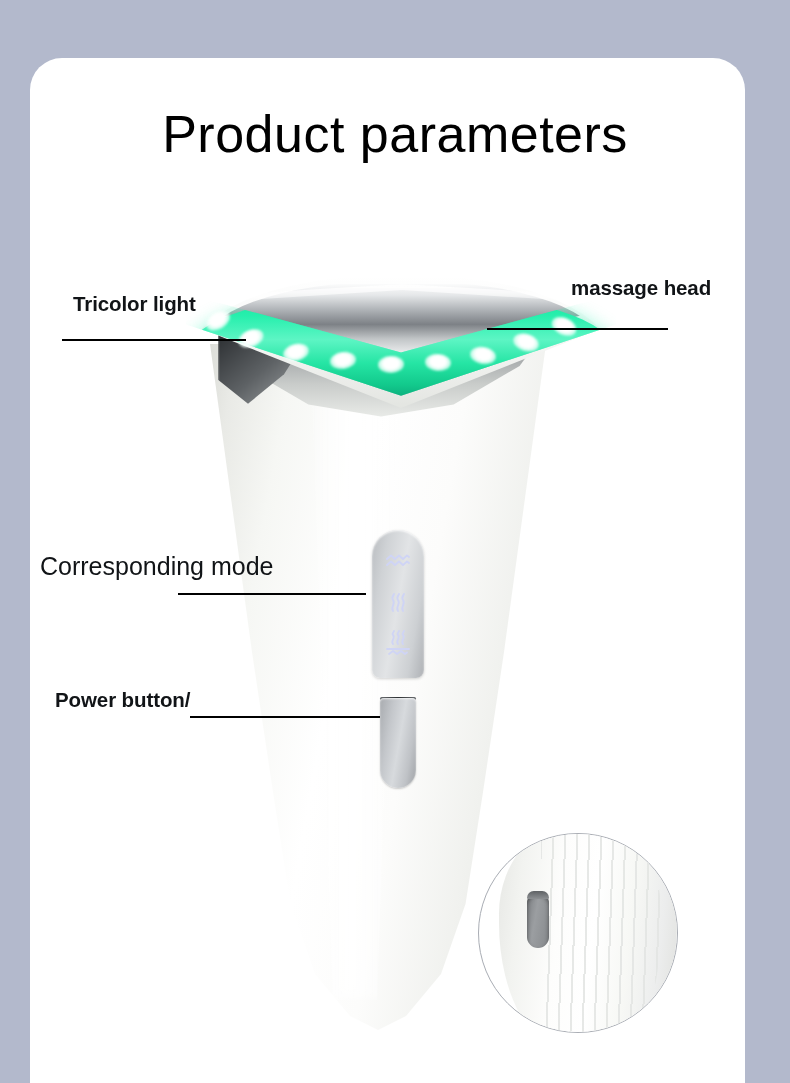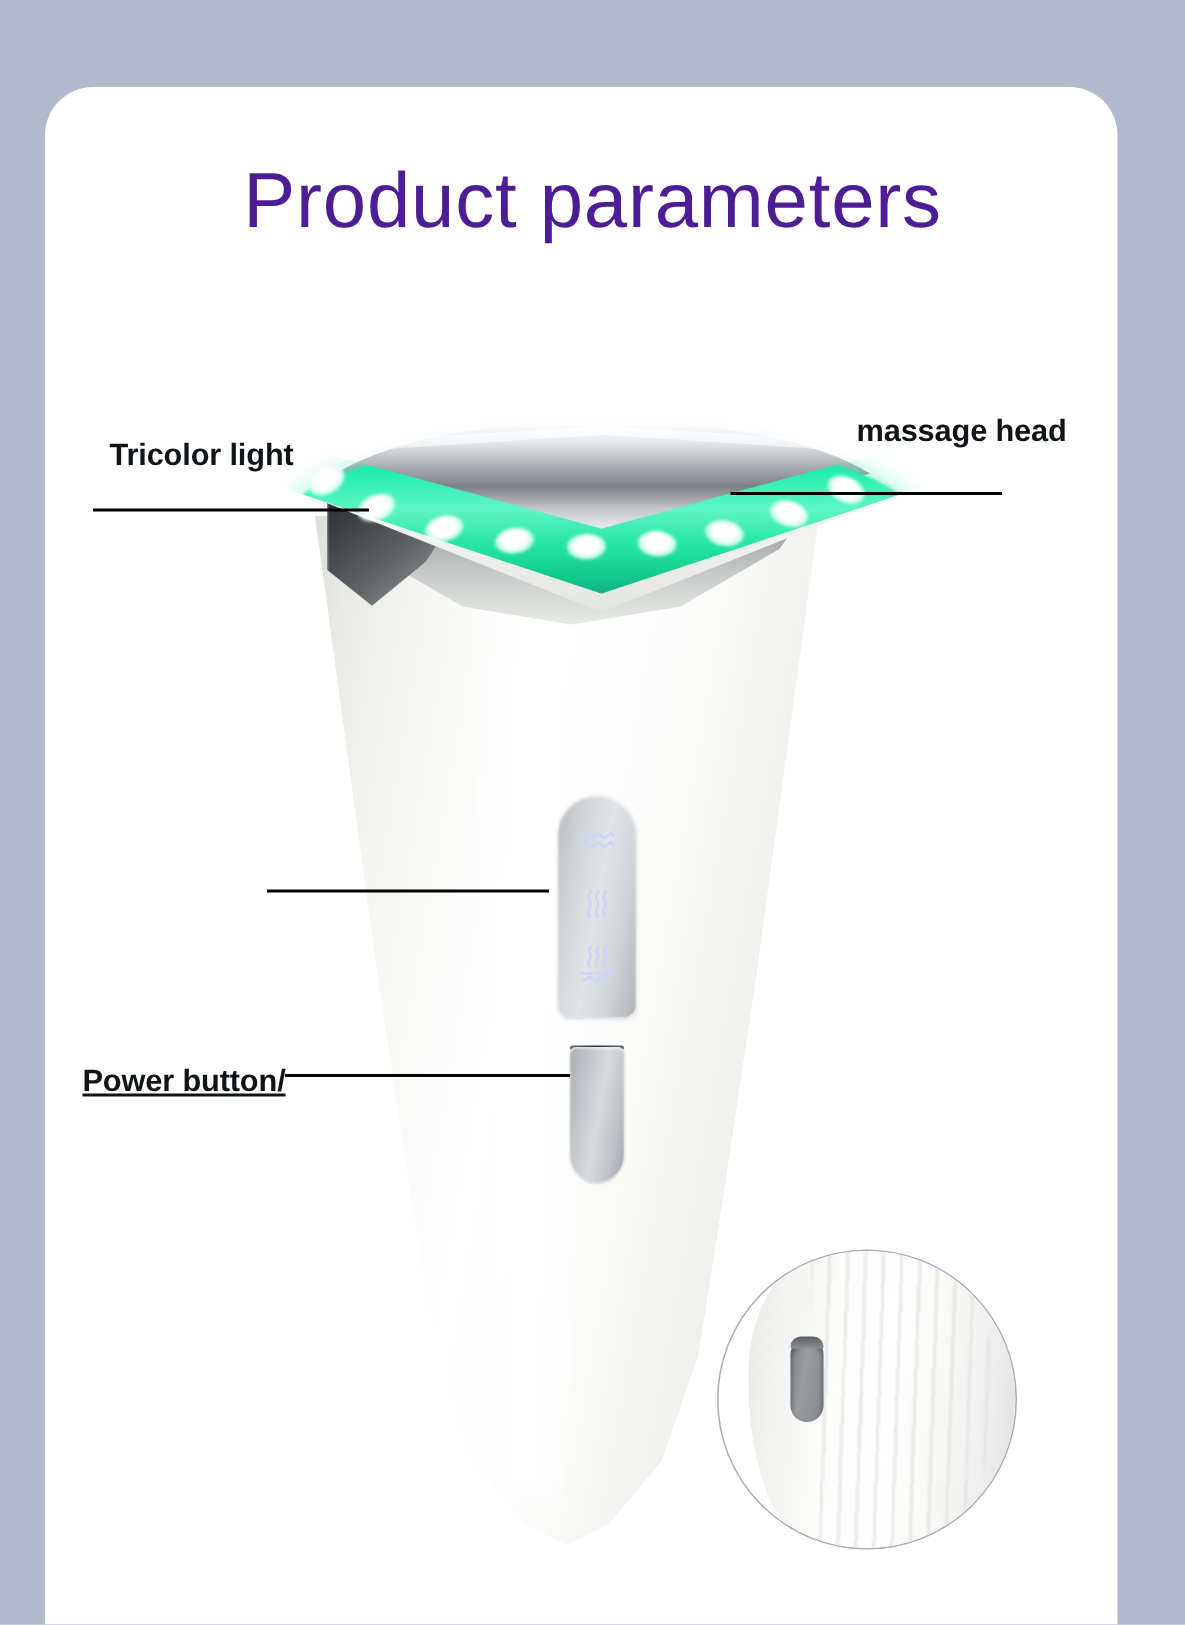--- a/index.html
+++ b/index.html
@@ -17,35 +17,35 @@
     left:30px; top:58px;
     width:715px; height:1025px;
     background:#ffffff;
     border-radius:32px 32px 0 0;
   }
 
   
   .title {
     position:absolute; left:0; top:104px; width:790px;
     text-align:center;
-    font-size:52px; font-weight:400; color:#4c1d95;
+    font-size:52px; font-weight:400; color:#000000;
     letter-spacing:0.5px;
     white-space:nowrap;
   }
 
   
   .label { position:absolute; color:#111417; white-space:nowrap; }
   .label.small { font-size:20.5px; font-weight:600; letter-spacing:-0.1px; }
   .label.big   { font-size:25px;  font-weight:400; }
 
   .lbl-tricolor-1 { left:60px;  top:258px; }
   .lbl-tricolor-2 { left:73px;  top:292px; }
   .lbl-massage    { left:571px; top:276px; }
   .lbl-mode       { left:40px;  top:552px; }
-  .lbl-power-1    { left:55px;  top:709px;text-decoration:underline; }
+  .lbl-power-1    { left:55px;  top:688px; }
   .lbl-power-2    { left:55px;  top:743px; }
   .lbl-typec      { left:516px; top:789px; }
 
   
   .leader { position:absolute; background:#000; height:2px; }
   .ld-tricolor { left:62px;  top:339px; width:184px; }
   .ld-massage  { left:487px; top:328px; width:181px; }
   .ld-mode     { left:178px; top:593px; width:188px; }
   .ld-power    { left:190px; top:716px; width:190px; }
 
@@ -305,19 +305,20 @@
     <div class="dc-port"></div>
     <div class="dc-port-lip"></div>
   </div>
 
   <div class="label small lbl-tricolor-2">Tricolor light</div>
   <div class="leader ld-tricolor"></div>
 
   <div class="label small lbl-massage">massage head</div>
   <div class="leader ld-massage"></div>
 
+  <div class="label big lbl-mode">Corresponding mode</div>
   <div class="leader ld-mode"></div>
 
   <div class="label small lbl-power-1">Power button/</div>
   <div class="leader ld-power"></div>
 
 
 </div>
 
 </body></html>

